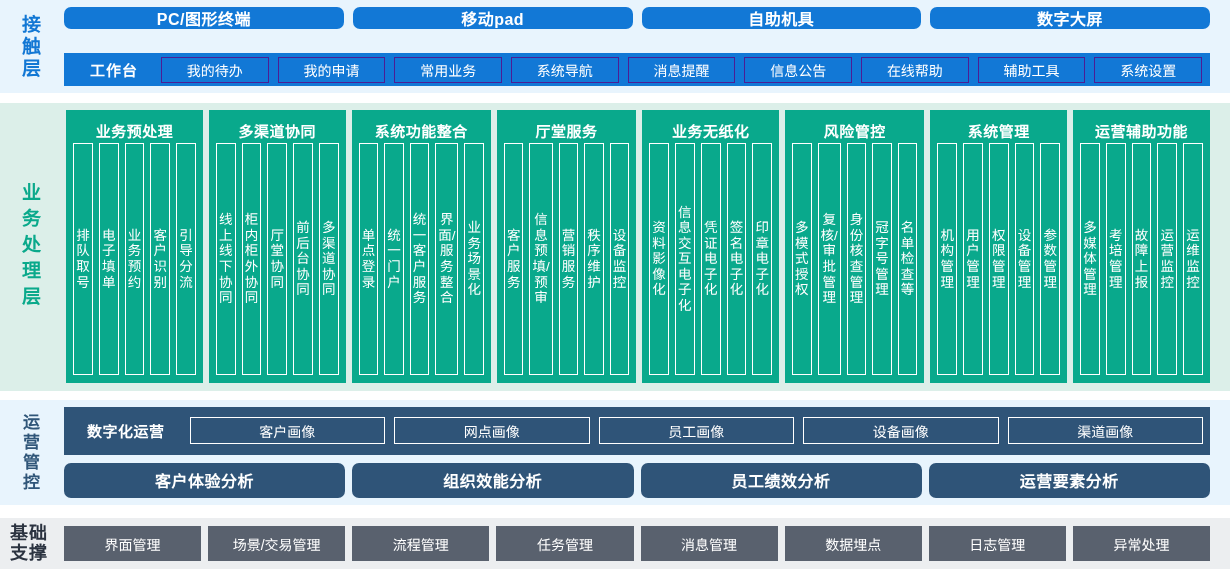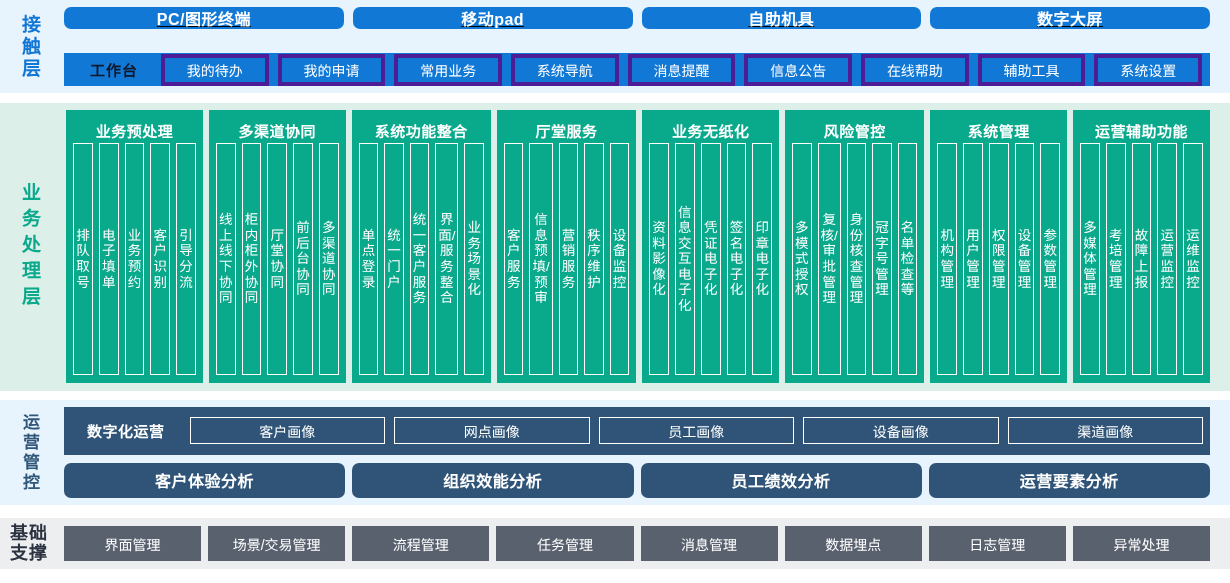--- a/index.html
+++ b/index.html
@@ -63,21 +63,20 @@
     font-size: 19px;
   }
   #band-touch .band-body {
     padding: 7px 20px 7px 6px;
     justify-content: space-between;
   }
   .channel-row {
     display: flex;
     gap: 9px;
     height: 22px;
-    text-decoration: underline;
   }
   .channel-card {
     flex: 1 1 0;
     background: #1278d6;
     border-radius: 7px;
     color: #ffffff;
     font-size: 16px;
     font-weight: bold;
     display: flex;
     align-items: center;
@@ -87,31 +86,31 @@
   .workbench-bar {
     margin-top: 5px;
     height: 33px;
     background: #1278d6;
     display: flex;
     align-items: center;
     padding: 0 8px;
     gap: 9px;
   }
   .workbench-title {
-    color: #0f172a;
+    color: #ffffff;
     font-size: 15px;
     font-weight: bold;
     padding: 0 14px 0 18px;
     white-space: nowrap;
     letter-spacing: 1px;
   }
   .workbench-chip {
     flex: 1 1 0;
     height: 24px;
-    border: 4px solid #4c1d95;
+    border: 1px solid #4c1d95;
     color: #ffffff;
     font-size: 14px;
     display: flex;
     align-items: center;
     justify-content: center;
     white-space: nowrap;
   }
 
   
   #band-business {

